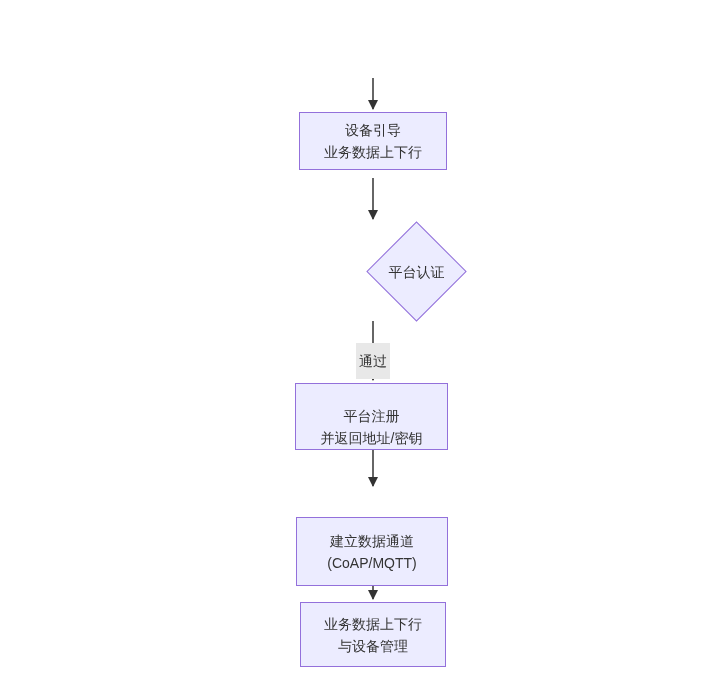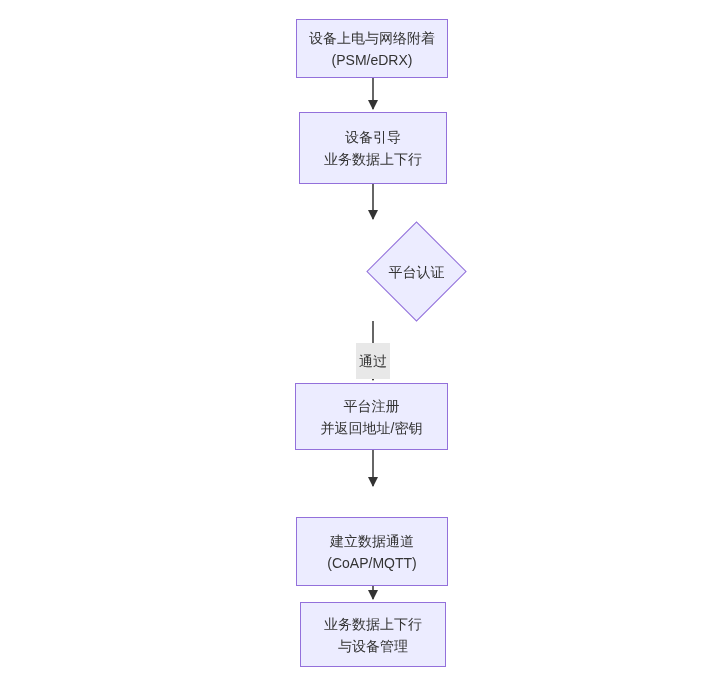--- a/index.html
+++ b/index.html
@@ -93,38 +93,34 @@
         <path class="arrow-head" d="M 0 0 L 10 5 L 0 10 z"></path>
       </marker>
     </defs>
     <line x1="373" y1="78" x2="373" y2="109" marker-end="url(#arrow)"></line>
     <line x1="373" y1="178" x2="373" y2="219" marker-end="url(#arrow)"></line>
     <line x1="373" y1="321" x2="373" y2="380" marker-end="url(#arrow)"></line>
     <line x1="373" y1="450" x2="373" y2="486" marker-end="url(#arrow)"></line>
     <line x1="373" y1="558" x2="373" y2="599" marker-end="url(#arrow)"></line>
   </svg>
 
-  <div class="node rect" style="left:296px; top:19px; width:152px; height:59px;">
-    <span class="nline">设备上电与网络附着</span>
-    <span class="nline">(PSM/eDRX)</span>
-  </div>
 
-  <div class="node rect" style="left:299px; top:112px; width:148px; height:72px;">
+  <div class="node rect" style="left:299px; top:112px; width:148px; height:58px;">
     <span class="nline">设备引导</span>
     <span class="nline">业务数据上下行</span>
   </div>
 
   <div class="node diamond" style="left:337px; top:236px; width:71px; height:71px;margin-left:44px;">
     <div class="diamond-rot"></div>
     <span class="nline">平台认证</span>
   </div>
 
   <div class="edge-label" style="left:373px; top:343px;">通过</div>
 
-  <div class="node rect" style="left:295px; top:383px; width:153px; height:67px;">
+  <div class="node rect" style="left:295px; top:383px; width:153px; height:67px;justify-content:flex-end;">
     <span class="nline">平台注册</span>
     <span class="nline">并返回地址/密钥</span>
   </div>
 
   <div class="node rect" style="left:296px; top:489px; width:152px; height:69px;margin-top:28px;">
     <span class="nline">建立数据通道</span>
     <span class="nline">(CoAP/MQTT)</span>
   </div>
 
   <div class="node rect" style="left:300px; top:602px; width:146px; height:65px;">

